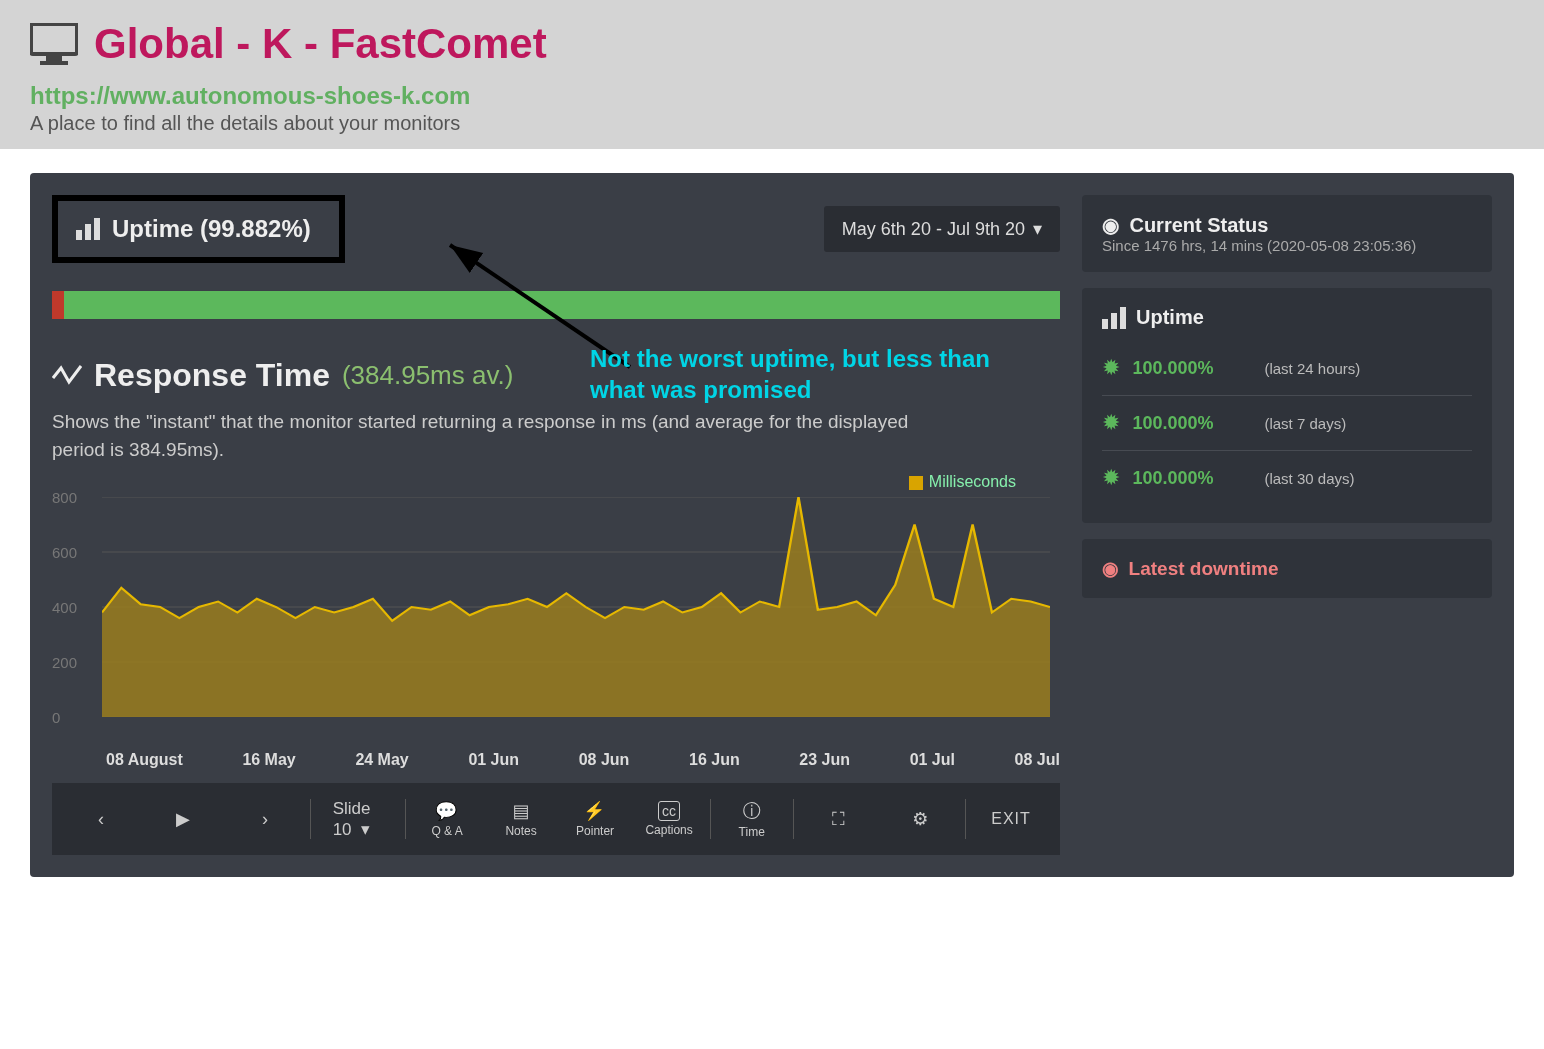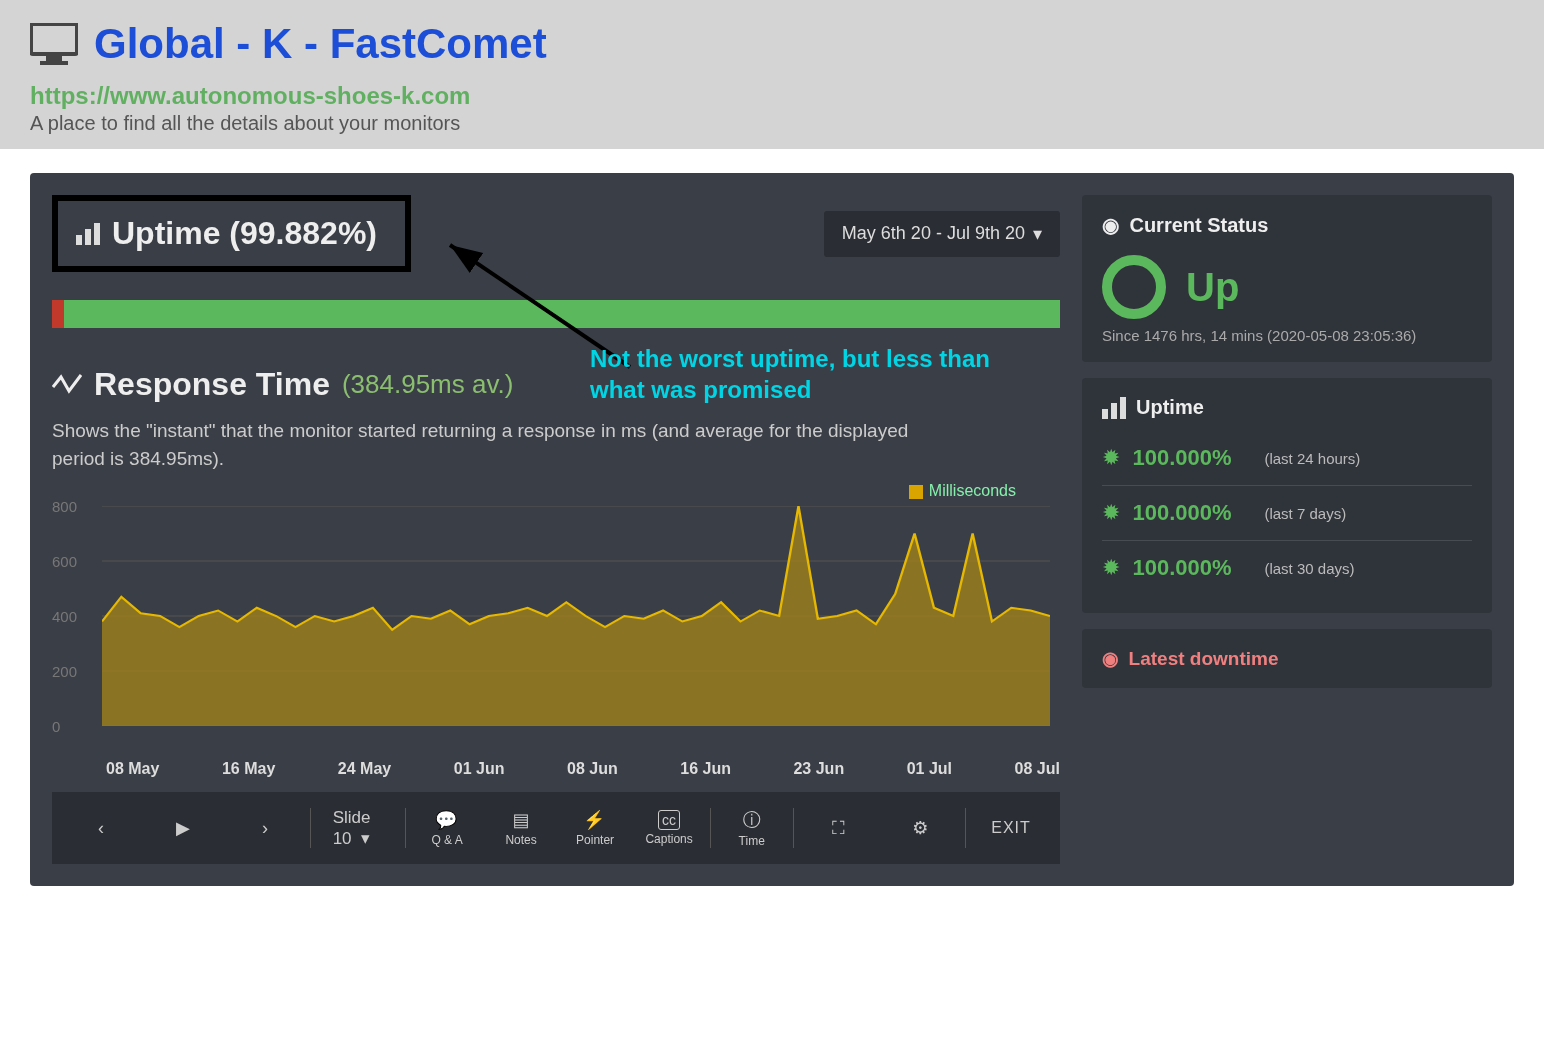--- a/index.html
+++ b/index.html
@@ -1,26 +1,26 @@
 <!DOCTYPE html>
 <html><head>
 <meta charset="utf-8">
 <style>
   html,body{margin:0;padding:0;font-family:Arial,Helvetica,sans-serif;background:#eee;}
   .wrap{width:1544px;height:1049px;overflow:hidden;position:relative;background:#fff;}
   .header{background:#d4d4d4;padding:20px 30px 14px 30px;}
-  .header h1{margin:0;font-size:42px;color:#1d4ed8;font-weight:bold;display:flex;align-items:center;gap:16px;}
+  .header h1{margin:0;font-size:42px;color:#be185d;font-weight:bold;display:flex;align-items:center;gap:16px;}
   .header .url{color:#61b061;font-size:24px;font-weight:bold;margin:14px 0 2px 0;}
   .header .sub{color:#555;font-size:20px;margin:0;}
   .dash{margin:24px 30px 0 30px;background:#3a3e46;border-radius:4px;padding:22px;display:flex;gap:22px;position:relative;}
   .main{flex:1;min-width:0;}
   .side{width:410px;}
   .card{background:#2f333a;border-radius:4px;padding:18px 20px;margin-bottom:16px;}
   .uptime-title{border:6px solid #000;display:inline-flex;align-items:center;gap:12px;padding:14px 28px 14px 18px;background:#3a3e46;}
-  .uptime-title .lbl{color:#eee;font-size:32px;font-weight:bold;}
+  .uptime-title .lbl{color:#eee;font-size:24px;font-weight:bold;}
   .date-btn{float:right;background:#2a2d33;color:#ddd;border:none;padding:12px 18px;font-size:18px;border-radius:3px;cursor:pointer;display:flex;align-items:center;gap:8px;}
   .barrow{margin-top:28px;height:28px;background:#3a3e46;display:flex;}
   .barrow .red{width:12px;background:#c0392b;}
   .barrow .green{flex:1;background:#5cb85c;}
   .sec-title{color:#eee;font-size:32px;font-weight:bold;display:flex;align-items:center;gap:12px;margin-top:38px;}
   .sec-title .avg{color:#8bbf6f;font-weight:normal;font-size:26px;}
   .desc{color:#ccc;font-size:19px;line-height:1.45;margin:14px 0 10px 0;max-width:880px;}
   .legend{text-align:right;font-size:16px;color:#86efac;margin:6px 44px 0 0;}
   .legend .sw{display:inline-block;width:14px;height:14px;background:#d9a400;margin-right:6px;vertical-align:middle;}
   .chart{position:relative;height:250px;margin:6px 10px 0 0;}
@@ -28,21 +28,21 @@
   .chart svg{position:absolute;left:50px;top:0;right:0;bottom:30px;height:220px;width:calc(100% - 50px);}
   .xlabels{display:flex;justify-content:space-between;margin:4px 0 0 54px;font-size:16px;color:#ddd;font-weight:bold;}
   .side-title{color:#eee;font-size:20px;font-weight:bold;display:flex;align-items:center;gap:10px;}
   .status-up{display:flex;align-items:center;gap:20px;margin:18px 0 8px 0;}
   .status-up .ring{width:44px;height:44px;border:10px solid #5cb85c;border-radius:50%;}
   .status-up .txt{color:#5cb85c;font-size:40px;font-weight:bold;}
   .since{color:#aaa;font-size:15px;}
   .urow{display:flex;align-items:center;gap:12px;padding:14px 0;border-top:1px solid #474b52;}
   .urow:first-of-type{border-top:none;}
   .urow .star{color:#5cb85c;font-size:22px;}
-  .urow .pct{color:#5cb85c;font-size:22px;font-weight:bold;min-width:120px;}
+  .urow .pct{color:#5cb85c;font-size:18px;font-weight:bold;min-width:120px;}
   .urow .lbl2{color:#bbb;font-size:15px;}
   .downtime-title{color:#f08080;font-size:19px;font-weight:bold;display:flex;align-items:center;gap:10px;}
   .dtext{color:#ddd;font-size:17px;line-height:1.5;margin-top:14px;}
   .annot{position:absolute;color:#00d5e6;font-size:24px;font-weight:bold;line-height:1.3;}
   .arrow-svg{position:absolute;pointer-events:none;}
   .toolbar{background:#2a2d33;margin-top:14px;display:flex;align-items:center;padding:4px 8px;gap:0;height:64px;}
   .toolbar .tb{color:#ccc;font-size:12px;text-align:center;padding:6px 12px;cursor:pointer;display:flex;flex-direction:column;align-items:center;gap:2px;min-width:50px;}
   .toolbar .tb.big{font-size:18px;padding:6px 16px;}
   .toolbar .sep{width:1px;height:40px;background:#555;margin:0 4px;}
   .toolbar .slide-sel{color:#ccc;font-size:17px;padding:6px 18px;cursor:pointer;}
@@ -121,21 +121,21 @@
             <line x1="0" x2="800" y1="220" y2="220" stroke="#555" stroke-width="1"></line>
             <line x1="0" x2="800" y1="165" y2="165" stroke="#555" stroke-width="1"></line>
             <line x1="0" x2="800" y1="110" y2="110" stroke="#555" stroke-width="1"></line>
             <line x1="0" x2="800" y1="55" y2="55" stroke="#555" stroke-width="1"></line>
             <line x1="0" x2="800" y1="0" y2="0" stroke="#555" stroke-width="1"></line>
             <path d="M0,115.5 L16.3265306122449,90.75 L32.6530612244898,107.25000000000001 L48.97959183673469,110 L65.3061224489796,121 L81.63265306122449,110 L97.95918367346938,104.5 L114.28571428571428,115.5 L130.6122448979592,101.75 L146.9387755102041,110 L163.26530612244898,121 L179.59183673469389,110 L195.91836734693877,115.5 L212.24489795918367,110 L228.57142857142856,101.75 L244.89795918367346,123.75 L261.2244897959184,110 L277.55102040816325,112.75 L293.8775510204082,104.5 L310.2040816326531,118.25 L326.53061224489795,110 L342.85714285714283,107.25000000000001 L359.18367346938777,101.75 L375.51020408163265,110 L391.83673469387753,96.25 L408.16326530612247,110 L424.48979591836735,121 L440.8163265306122,110 L457.1428571428571,112.75 L473.46938775510205,104.5 L489.7959183673469,115.5 L506.12244897959187,110 L522.4489795918367,96.25 L538.7755102040816,115.5 L555.1020408163265,104.5 L571.4285714285714,110 L587.7551020408164,0 L604.0816326530612,112.75 L620.4081632653061,110 L636.734693877551,104.5 L653.0612244897959,118.25 L669.3877551020408,88 L685.7142857142857,27.5 L702.0408163265306,101.75 L718.3673469387755,110 L734.6938775510205,27.5 L751.0204081632653,115.5 L767.3469387755101,101.75 L783.6734693877551,104.5 L800,110 L800,220 L0,220 Z" fill="#9a7c1f" fill-opacity="0.85"></path>
             <path d="M0,115.5 L16.3265306122449,90.75 L32.6530612244898,107.25000000000001 L48.97959183673469,110 L65.3061224489796,121 L81.63265306122449,110 L97.95918367346938,104.5 L114.28571428571428,115.5 L130.6122448979592,101.75 L146.9387755102041,110 L163.26530612244898,121 L179.59183673469389,110 L195.91836734693877,115.5 L212.24489795918367,110 L228.57142857142856,101.75 L244.89795918367346,123.75 L261.2244897959184,110 L277.55102040816325,112.75 L293.8775510204082,104.5 L310.2040816326531,118.25 L326.53061224489795,110 L342.85714285714283,107.25000000000001 L359.18367346938777,101.75 L375.51020408163265,110 L391.83673469387753,96.25 L408.16326530612247,110 L424.48979591836735,121 L440.8163265306122,110 L457.1428571428571,112.75 L473.46938775510205,104.5 L489.7959183673469,115.5 L506.12244897959187,110 L522.4489795918367,96.25 L538.7755102040816,115.5 L555.1020408163265,104.5 L571.4285714285714,110 L587.7551020408164,0 L604.0816326530612,112.75 L620.4081632653061,110 L636.734693877551,104.5 L653.0612244897959,118.25 L669.3877551020408,88 L685.7142857142857,27.5 L702.0408163265306,101.75 L718.3673469387755,110 L734.6938775510205,27.5 L751.0204081632653,115.5 L767.3469387755101,101.75 L783.6734693877551,104.5 L800,110 " fill="none" stroke="#e6b800" stroke-width="2"></path>
           </svg>
       </div>
       <div class="xlabels" id="xlabs">
-          <span>08 May</span>
+          <span>08 August</span>
           <span>16 May</span>
           <span>24 May</span>
           <span>01 Jun</span>
           <span>08 Jun</span>
           <span>16 Jun</span>
           <span>23 Jun</span>
           <span>01 Jul</span>
           <span>08 Jul</span>
         </div>
 
@@ -175,24 +175,20 @@
         <div class="sep"></div>
         <div class="tb big" style="font-size:16px;letter-spacing:1px">EXIT</div>
       </div>
     </div>
 
     <div class="side">
       <div class="card">
         <div class="side-title">
           <span>◉</span>
           <span>Current Status</span>
-        </div>
-        <div class="status-up">
-          <div class="ring"></div>
-          <div class="txt">Up</div>
         </div>
         <div class="since">Since 1476 hrs, 14 mins (2020-05-08 23:05:36)</div>
       </div>
 
       <div class="card">
         <div class="side-title">
           <span class="icon-bars">
               <span></span>
               <span></span>
               <span></span>

